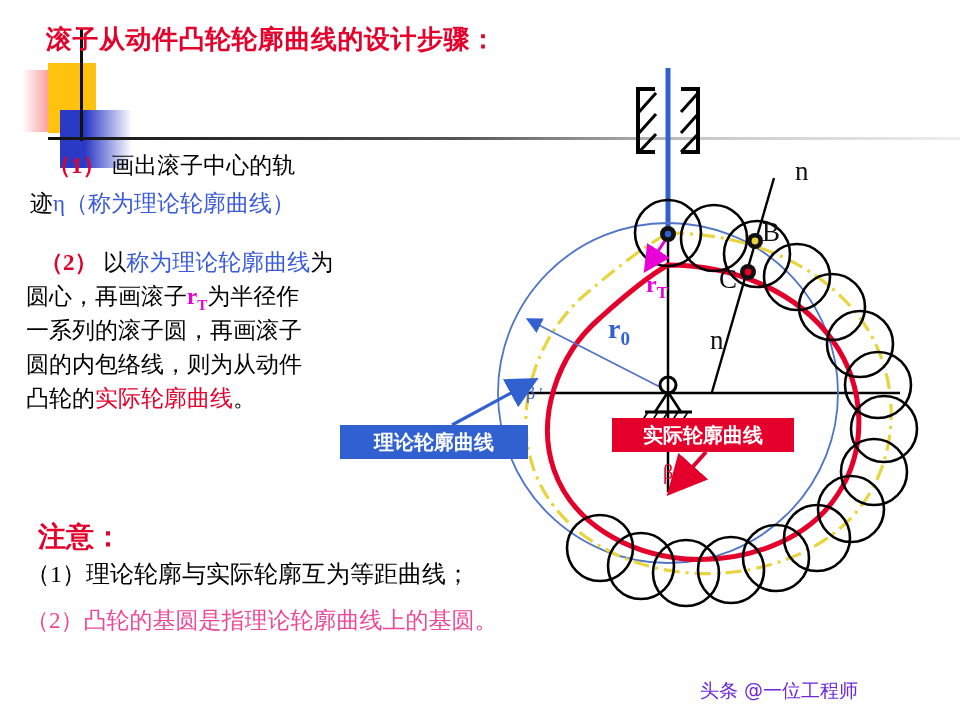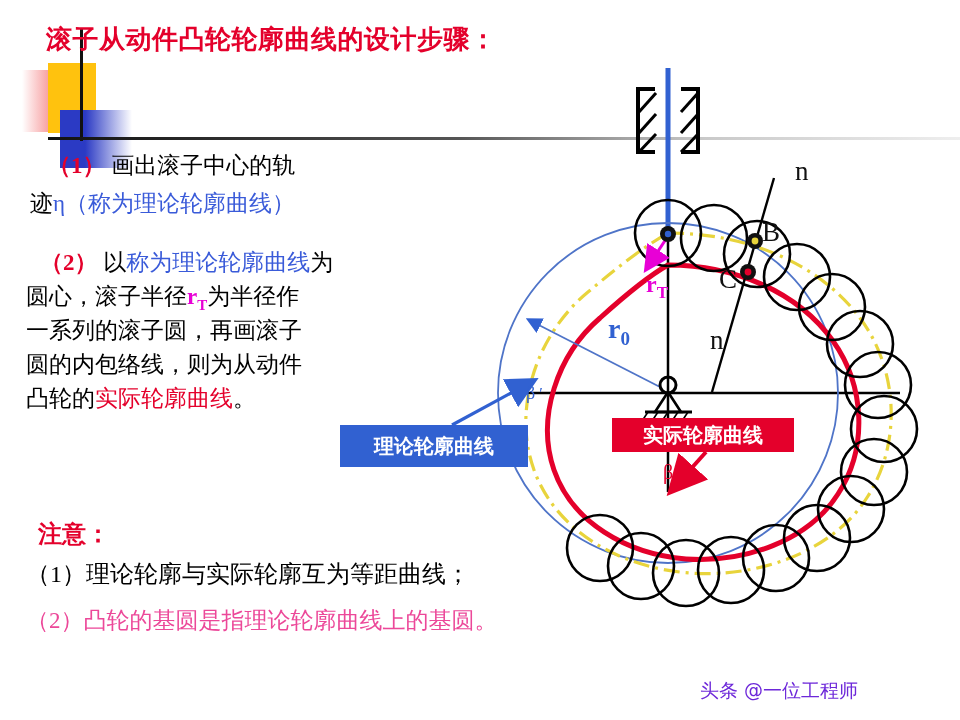--- a/index.html
+++ b/index.html
@@ -33,26 +33,26 @@
   .sub{font-size:15px;vertical-align:sub;font-weight:bold;}
 
   #p1a{left:48px;top:148px;}
   #p1b{left:30px;top:186px;}
   #p2l1{left:40px;top:245px;}
   #p2l2{left:26px;top:279px;}
   #p2l3{left:26px;top:313px;}
   #p2l4{left:26px;top:347px;}
   #p2l5{left:26px;top:381px;}
 
-  #note-head{position:absolute;left:38px;top:518px;font-size:24px;font-weight:bold;color:#E4002B;}
+  #note-head{position:absolute;left:38px;top:518px;font-size:28px;font-weight:bold;color:#E4002B;}
   #note1{position:absolute;left:26px;top:558px;font-size:24px;color:#000;white-space:nowrap;}
   #note2{position:absolute;left:26px;top:605px;font-size:23px;color:#ec4899;white-space:nowrap;}
 
   
-  #box-theory{position:absolute;left:340px;top:425px;width:188px;height:42px;
+  #box-theory{position:absolute;left:340px;top:425px;width:188px;height:34px;
     background:#3161D1;color:#fff;font-size:20px;font-weight:bold;
     display:flex;align-items:center;justify-content:center;}
   #box-actual{position:absolute;left:612px;top:418px;width:182px;height:34px;
     background:#E4002B;color:#fff;font-size:20px;font-weight:bold;
     display:flex;align-items:center;justify-content:center;}
 
   
   #diagram{position:absolute;left:0;top:0;width:960px;height:720px;}
 
   #watermark{position:absolute;left:700px;top:678px;font-size:19px;color:#6d28d9;
@@ -77,21 +77,21 @@
   </div>
   <div class="para" id="p1b">
     <span>迹</span><span class="blue">η</span><span class="blue">（称为理论轮廓曲线）</span>
   </div>
 
   <div class="para" id="p2l1">
     <span class="red bold">（2）</span>
     <span>以</span><span class="blue">称为理论轮廓曲线</span><span>为</span>
   </div>
   <div class="para" id="p2l2">
-    <span>圆心，滚子半径</span><span class="mag bold">r</span><span class="mag sub">T</span><span>为半径作</span>
+    <span>圆心，再画滚子</span><span class="mag bold">r</span><span class="mag sub">T</span><span>为半径作</span>
   </div>
   <div class="para" id="p2l3">一系列的滚子圆，再画滚子</div>
   <div class="para" id="p2l4">圆的内包络线，则为从动件</div>
   <div class="para" id="p2l5">
     <span>凸轮的</span><span class="red">实际轮廓曲线</span><span>。</span>
   </div>
 
   <div id="note-head">注意：</div>
   <div id="note1">（1）理论轮廓与实际轮廓互为等距曲线；</div>
   <div id="note2">（2）凸轮的基圆是指理论轮廓曲线上的基圆。</div>

